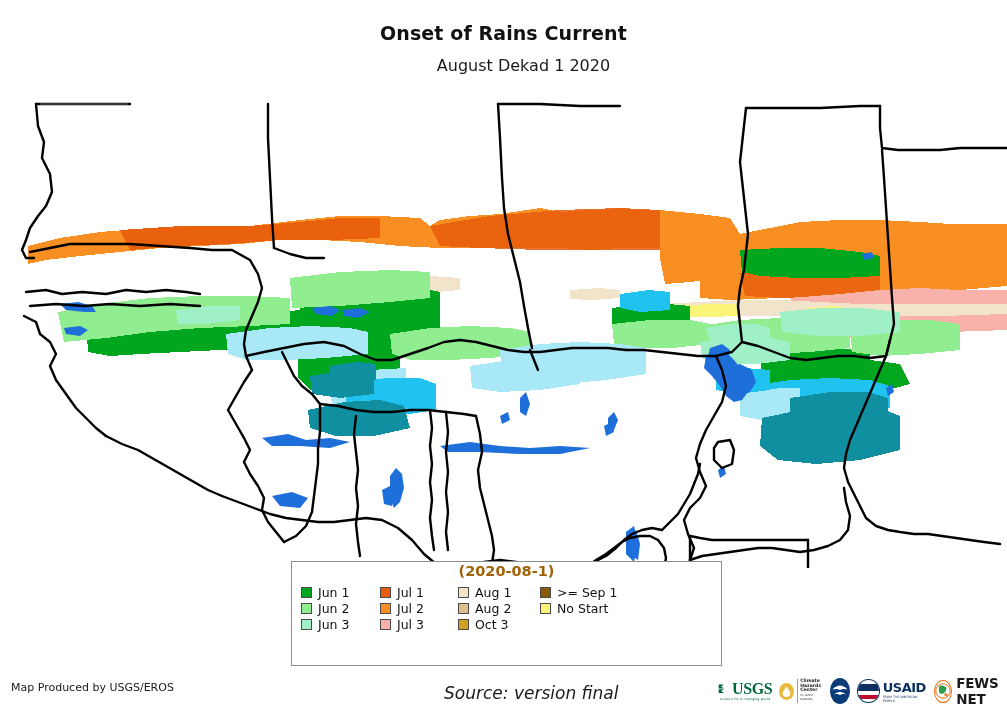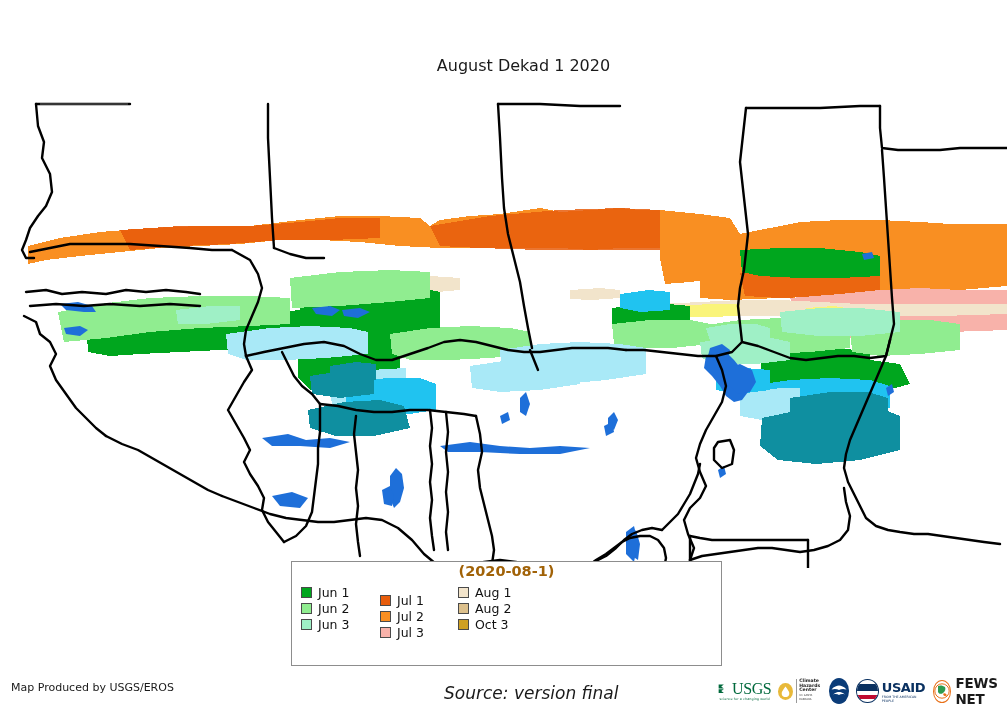--- a/index.html
+++ b/index.html
@@ -37,21 +37,21 @@
     text-align:center;font-weight:bold;font-size:14.5px;color:#a16207;
     line-height:18px;margin-bottom:5px;
   }
   .legend-cols{
     display:flex;flex-direction:row;justify-content:flex-start;
     padding:0 0 0 9px;gap:0px;
   }
   .legcol{display:flex;flex-direction:column;gap:1px;}
   .legcol.c0{width:86px;}
   .legcol.c1{width:79px;}
-  .legcol.c2{width:78px;margin-top:8px;}
+  .legcol.c2{width:78px;}
   .legcol.c3{width:82px;}
   .legcol.c4{width:100px;}
   .legitem{display:flex;flex-direction:row;align-items:center;height:15px;}
   .swatch{
     width:11px;height:11px;border:1px solid #4a4a4a;box-sizing:border-box;
     margin-right:6px;flex:0 0 auto;
   }
   .leglabel{font-size:12.5px;color:#111;line-height:13px;white-space:nowrap;}
 
   
@@ -62,21 +62,21 @@
     position:absolute;left:444px;top:683px;font-size:17px;color:#1a1a1a;font-style:italic;
   }
   .foot-logos{
     position:absolute;left:718px;top:673px;height:36px;
     display:flex;flex-direction:row;align-items:center;gap:7px;
   }
   .logo-usgs{display:flex;flex-direction:column;align-items:center;}
   .usgs-row{display:flex;flex-direction:row;align-items:center;}
   .usgs-mark{width:13px;height:13px;margin-right:1px;}
   .usgs-word{
-    font-size:16px;font-weight:normal;color:#00693C;letter-spacing:-0.4px;
+    font-size:16px;font-weight:bold;color:#00693C;letter-spacing:-0.4px;
     line-height:15px;font-family:"Liberation Serif",serif;
   }
   .usgs-tag{font-size:3.3px;color:#00693C;letter-spacing:.1px;margin-top:1px;}
   .chc{display:flex;flex-direction:row;align-items:center;gap:3px;}
   .chc-circle{
     width:17px;height:17px;border-radius:50%;background:#E8B93A;
     display:flex;align-items:center;justify-content:center;
   }
   .chc-text{display:flex;flex-direction:column;line-height:4.6px;
     border-left:0.6px solid #999;padding-left:2px;}
@@ -98,20 +98,21 @@
   .fews{display:flex;flex-direction:row;align-items:center;gap:4px;}
   .fews-globe{width:21px;height:21px;border-radius:50%;background:#fff;
     border:1.6px solid #E8711A;display:flex;align-items:center;justify-content:center;}
   .fews-word{font-size:13.5px;font-weight:bold;color:#1a1a1a;letter-spacing:-0.2px;}
 </style>
 </head>
 <body>
 
 <div id="page">
 
+  <div class="title">Onset of Rains Current</div>
   <div class="subtitle">August Dekad 1 2020</div>
 
   <div id="mapwrap">
     <svg id="mapsvg" viewBox="0 0 1007 470" preserveAspectRatio="none">
       <defs>
         <clipPath id="landclip">
           <path d="M40,10 L40,58 L44,70 L52,90 L46,108 L36,122 L30,140 L24,156
                    L30,170 L44,168 L60,164 L72,160 L84,168 L92,180 L86,196
                    L74,206 L66,216 L60,232 L68,244 L86,250 L104,246 L120,238
                    L140,240 L156,252 L170,262 L186,268 L200,276 L212,288
@@ -411,20 +412,30 @@
         <div class="legitem">
           <span class="swatch" style="background: rgb(220, 192, 140);"></span>
           <span class="leglabel">Aug 2</span>
         </div>
         <div class="legitem">
           <span class="swatch" style="background: rgb(207, 160, 34);"></span>
           <span class="leglabel">Oct 3</span>
         </div>
       </div>
 
+      <div class="legcol c4">
+        <div class="legitem">
+          <span class="swatch" style="background: rgb(138, 90, 8);"></span>
+          <span class="leglabel">&gt;= Sep 1</span>
+        </div>
+        <div class="legitem">
+          <span class="swatch" style="background: rgb(250, 244, 122);"></span>
+          <span class="leglabel">No Start</span>
+        </div>
+      </div>
 
     </div>
   </div>
 
   <div class="foot-left">Map Produced by USGS/EROS</div>
   <div class="foot-center">Source: version final</div>
 
   <div class="foot-logos">
 
     <div class="logo-usgs">

